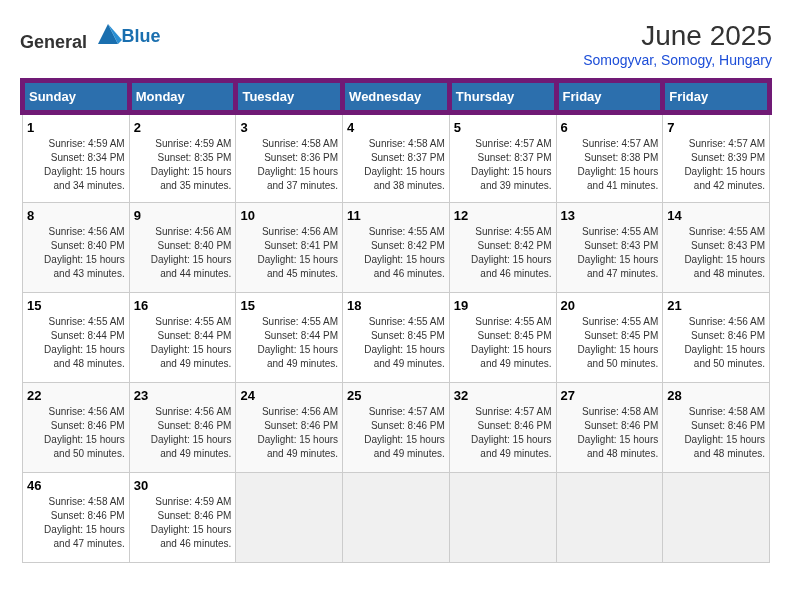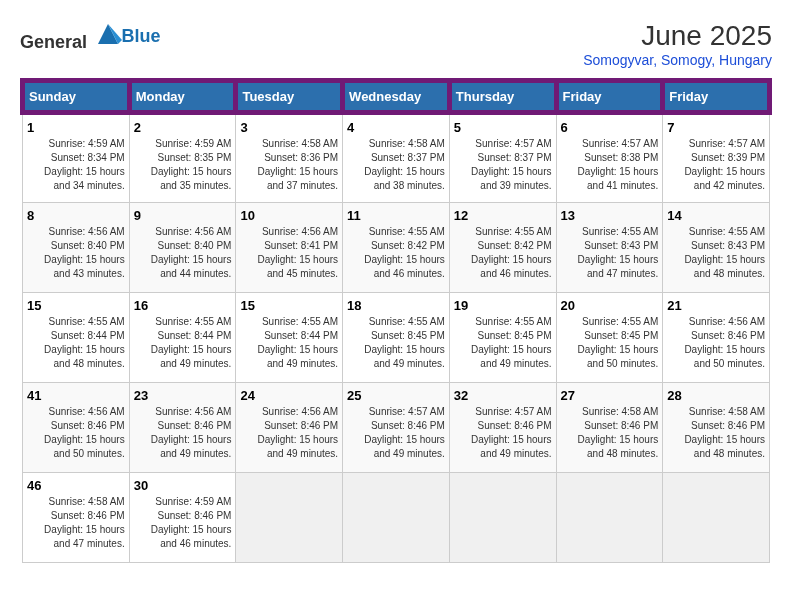--- a/index.html
+++ b/index.html
@@ -209,21 +209,21 @@
           <span class="day-num">20</span>
           <div class="day-info">Sunrise: 4:55 AM<br>Sunset: 8:45 PM<br>Daylight: 15 hours<br>and 50 minutes.</div>
         </td>
         <td>
           <span class="day-num">21</span>
           <div class="day-info">Sunrise: 4:56 AM<br>Sunset: 8:46 PM<br>Daylight: 15 hours<br>and 50 minutes.</div>
         </td>
       </tr>
       <tr>
         <td>
-          <span class="day-num">41</span>
+          <span class="day-num">22</span>
           <div class="day-info">Sunrise: 4:56 AM<br>Sunset: 8:46 PM<br>Daylight: 15 hours<br>and 50 minutes.</div>
         </td>
         <td>
           <span class="day-num">23</span>
           <div class="day-info">Sunrise: 4:56 AM<br>Sunset: 8:46 PM<br>Daylight: 15 hours<br>and 49 minutes.</div>
         </td>
         <td>
           <span class="day-num">24</span>
           <div class="day-info">Sunrise: 4:56 AM<br>Sunset: 8:46 PM<br>Daylight: 15 hours<br>and 49 minutes.</div>
         </td>

